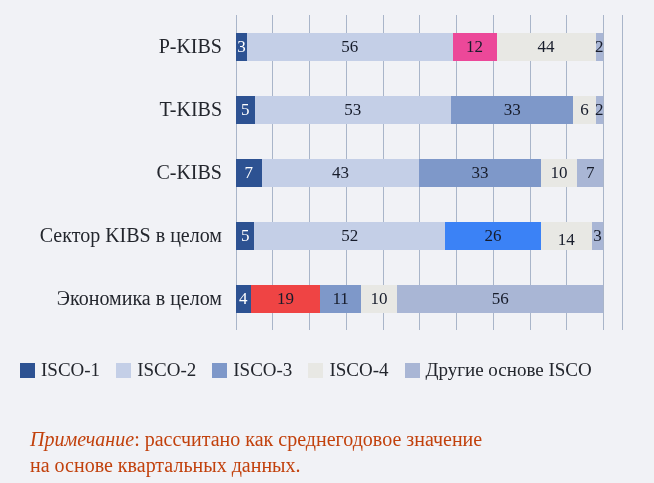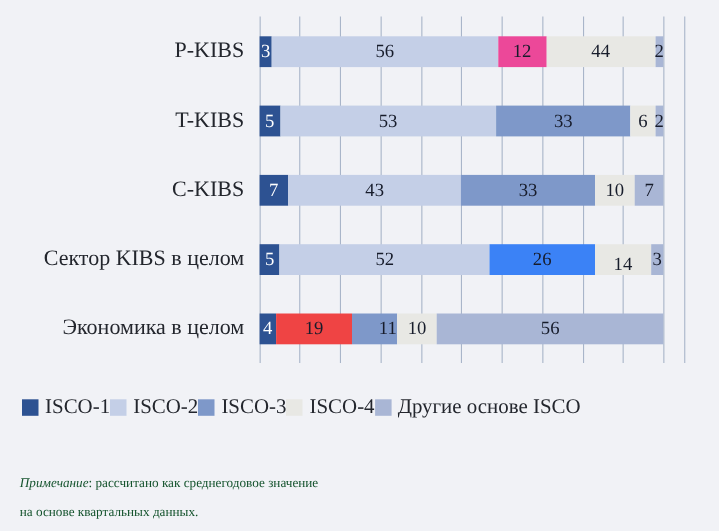--- a/index.html
+++ b/index.html
@@ -27,27 +27,27 @@
   }
   .bar { width: 367px; height: 28px; display: flex; }
   .seg {
     height: 100%; display: flex; align-items: center; justify-content: center;
     font-size: 17px; color: #171c2b;
   }
   .seg .val { flex: none; white-space: nowrap; }
   .seg.s0 { color: #ffffff; }
   .legend {
     position: absolute; left: 20px; top: 359px;
-    display: flex; align-items: center; gap: 0; white-space: nowrap;
+    display: flex; align-items: center; gap: 16px; white-space: nowrap;
   }
   .legend-item { display: flex; align-items: center; gap: 6px; font-size: 19px; color: #23262d; }
   .swatch { width: 15px; height: 15px; flex: none; }
   .note {
-    position: absolute; left: 18px; top: 426px;
-    font-size: 12px; line-height: 26px; color: #14532d;
+    position: absolute; left: 30px; top: 426px;
+    font-size: 20px; line-height: 26px; color: #c2410c;
   }
   .note-label { font-style: italic; }
 </style>
 </head>
 <body>
 
 <div class="grid-overlay">
     <div class="gridline" style="left: calc(0% - 0.5px);"></div>
     <div class="gridline" style="left: calc(9.52381% - 0.5px);"></div>
     <div class="gridline" style="left: calc(19.0476% - 0.5px);"></div>
@@ -144,21 +144,21 @@
     </div>
     <div class="row">
       <div class="cat">Экономика в целом</div>
       <div class="bar">
         <div class="seg s0" style="width: 4%; background: rgb(45, 82, 146);">
           <span class="val">4</span>
         </div>
         <div class="seg s1" style="width: 19%; background: #ef4444;">
           <span class="val">19</span>
         </div>
-        <div class="seg s2" style="width: 11%; background: rgb(126, 152, 201); justify-content: flex-end;">
+        <div class="seg s2" style="width: 11%; background: rgb(126, 152, 201);">
           <span class="val">11</span>
         </div>
         <div class="seg s3" style="width: 10%; background: rgb(232, 232, 228);">
           <span class="val">10</span>
         </div>
         <div class="seg s4" style="width: 56%; background: rgb(169, 182, 213);">
           <span class="val">56</span>
         </div>
       </div>
     </div>

